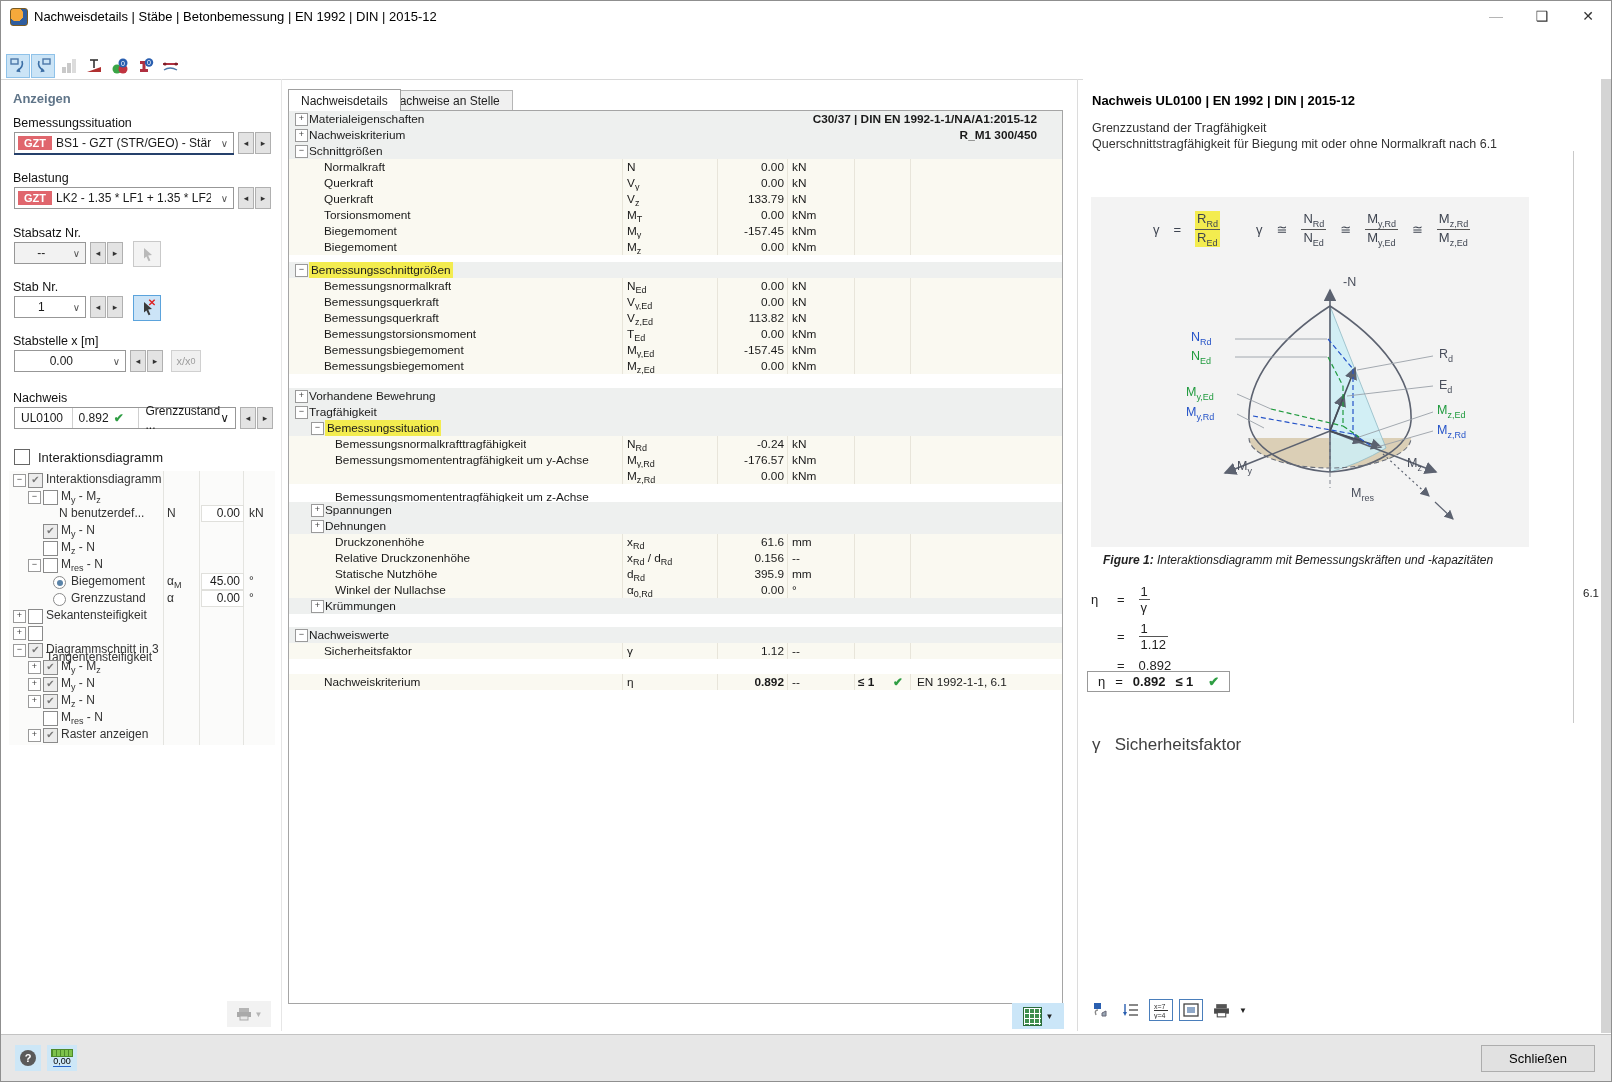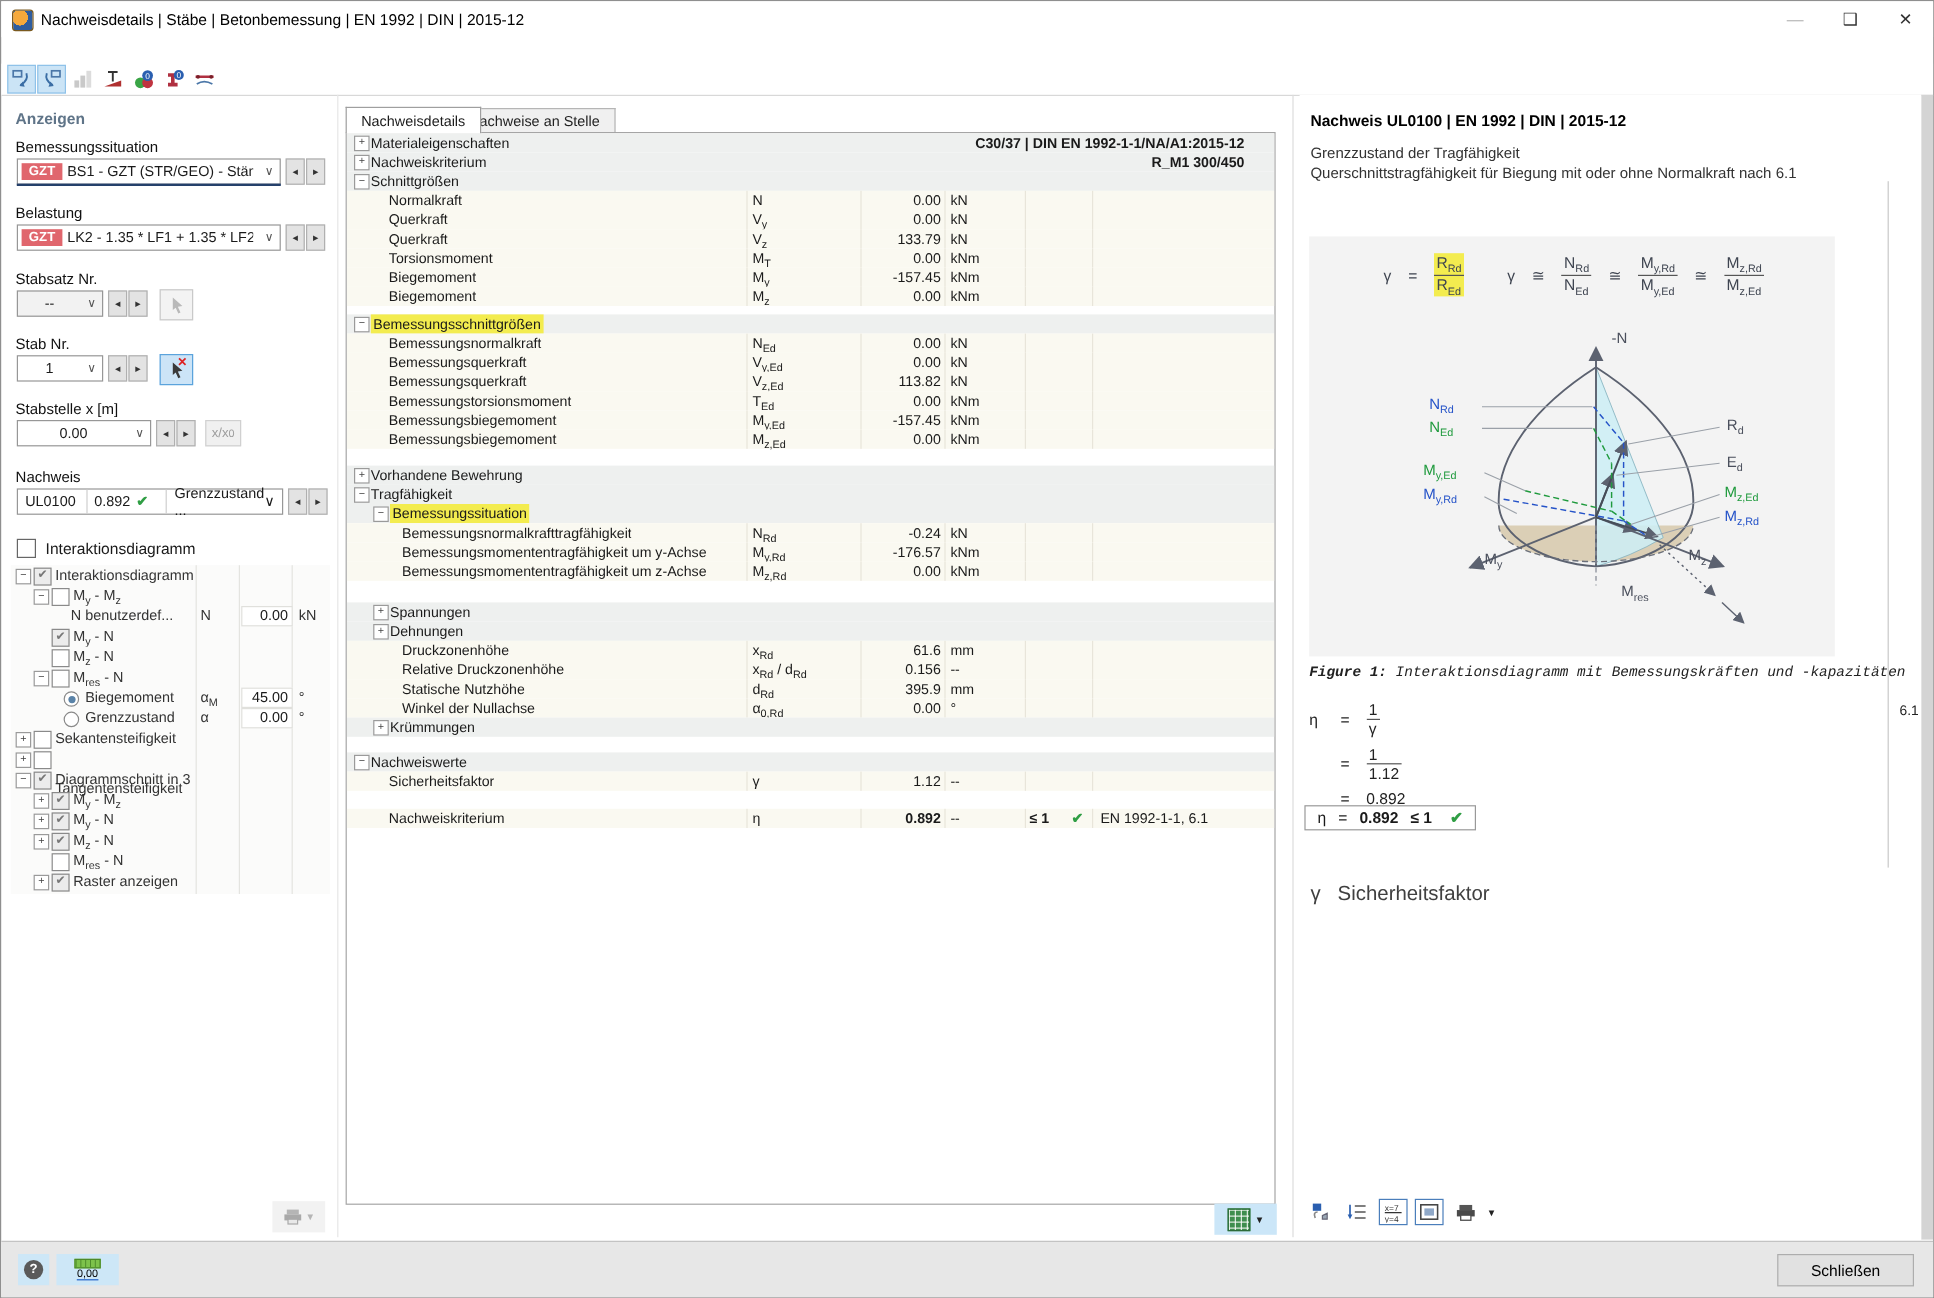--- a/index.html
+++ b/index.html
@@ -86,21 +86,21 @@
   .figure-box{position:absolute;left:8px;top:118px;width:438px;height:350px;background:#f3f3f3;}
   .formula-row{position:absolute;left:62px;top:14px;display:flex;align-items:center;gap:14px;color:#3e4450;font-size:13px;}
   .frac{display:inline-block;text-align:left;vertical-align:middle;}
   .frac .num{display:block;border-bottom:1px solid #555;padding:0 2px;}
   .frac .den{display:block;padding:0 2px;}
   .hlx{background:#f3ec4f;}
   .diagram-svg{position:absolute;left:10px;top:79px;}
   .dlabel{position:absolute;font-size:12.5px;color:#4a4f5c;white-space:nowrap;}
   .dlabel.blue{color:#2553c8;}
   .dlabel.green{color:#1f9a3d;}
-  .fig-caption{position:absolute;left:8px;top:474px;font-size:12px;color:#222;font-style:italic;font-family:Liberation Mono, monospace;}
+  .fig-caption{position:absolute;left:20px;top:474px;font-size:12px;color:#222;font-style:italic;}
   .eta-block{position:absolute;left:8px;top:505px;color:#222;font-size:13px;}
   .eta-row{display:flex;align-items:center;gap:14px;margin-bottom:6px;}
   .eta-final{position:absolute;left:4px;top:592px;border:1px solid #999;padding:2px 10px;display:flex;align-items:center;gap:10px;font-size:13px;}
   .ref61{position:absolute;left:500px;top:508px;font-size:11.5px;color:#222;}
   .rp-vline{position:absolute;left:490px;top:72px;width:1px;height:572px;background:#c9c9c9;}
   .legend-row{position:absolute;left:9px;top:656px;font-size:17px;color:#404040;}
   .rp-toolbar{position:absolute;left:6px;top:920px;display:flex;gap:6px;align-items:center;}
   .rp-ic{width:24px;height:22px;display:flex;align-items:center;justify-content:center;box-sizing:border-box;}
   .rp-ic.pressed{border:1px solid #4a7ebb;background:#fff;}
   
@@ -551,21 +551,21 @@
           <span class="isym">M<sub>y,Rd</sub></span>
           <span class="ival">-176.57</span>
           <span class="iunit">kNm</span>
         </div>
         <div class="trow item">
           <span class="cell-line" style="left: 333px;"></span>
           <span class="cell-line" style="left: 428px;"></span>
           <span class="cell-line" style="left: 498px;"></span>
           <span class="cell-line" style="left: 565px;"></span>
           <span class="cell-line" style="left: 621px;"></span>
-          <span class="ilabel" style="left: 46px; max-width: 284px;">Bemessungsmomententragfähigkeit um z-Achse</span>
+          <span class="ilabel" style="left: 46px; max-width: 284px; margin-top: 21px;">Bemessungsmomententragfähigkeit um z-Achse</span>
           <span class="isym">M<sub>z,Rd</sub></span>
           <span class="ival">0.00</span>
           <span class="iunit">kNm</span>
         </div>
         <div class="trow" style="height: 18px;"></div>
         <div class="trow sec">
           <span class="exp" style="left: 22px;">+</span>
           <span class="slabel" style="left: 36px;">Spannungen</span>
         </div>
         <div class="trow sec">
@@ -838,21 +838,21 @@
           </svg>
       </span>
       <span class="darr">▼</span>
     </div>
   </div>
 
   <div class="bottombar">
     <span class="status-ic" style="left:14px;width:26px">
       <span class="help-glyph">?</span>
     </span>
-    <span class="status-ic" style="left:46px;width:52px">
+    <span class="status-ic" style="left:46px;width:30px">
       <span class="ruler-glyph">
         <span class="ruler-bar"></span>
         <span class="ruler-text">0,00</span>
       </span>
     </span>
     <span class="close-btn">Schließen</span>
   </div>
 
 </div>
 

